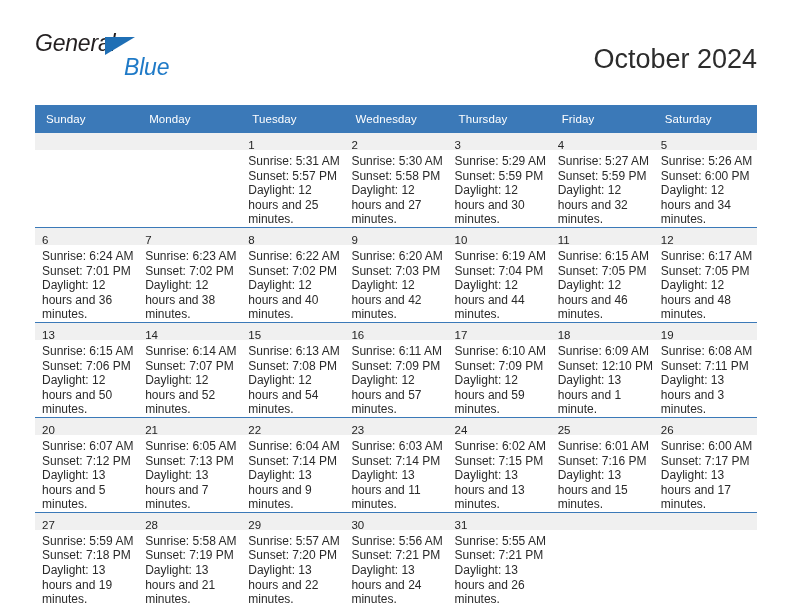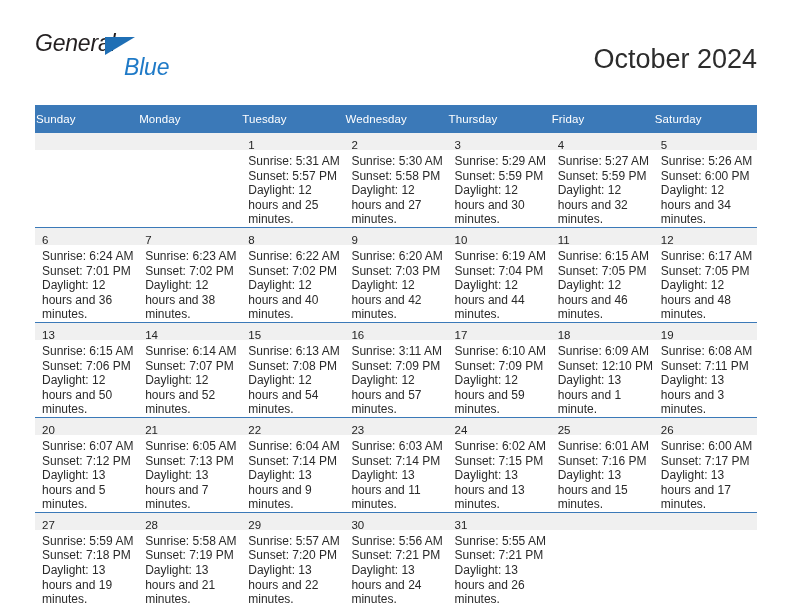--- a/index.html
+++ b/index.html
@@ -92,21 +92,21 @@
     width: 722px;
     border-collapse: collapse;
     table-layout: fixed;
   }
   .calendar th {
     background: #3b79b8;
     color: #ffffff;
     font-size: 11.5px;
     font-weight: normal;
     text-align: left;
-    padding: 5px 0 5px 1px;
+    padding: 5px 0 5px 11px;
     height: 18px;
     vertical-align: middle;
     letter-spacing: 0.1px;
   }
   .calendar td {
     width: 103.14px;
     vertical-align: top;
     padding: 0;
     border-top: 1.4px solid #3b79b8;
     height: 88px;
@@ -339,21 +339,21 @@
                 <div>Sunrise: 6:13 AM</div>
                 <div>Sunset: 7:08 PM</div>
                 <div class="wrapline">Daylight: 12 hours and 54 minutes.</div>
               </div>
             </div>
           </td>
           <td>
             <div class="cell-inner">
               <div class="daynum-band"><span class="daynum">16</span></div>
               <div class="details">
-                <div>Sunrise: 3:11 AM</div>
+                <div>Sunrise: 6:11 AM</div>
                 <div>Sunset: 7:09 PM</div>
                 <div class="wrapline">Daylight: 12 hours and 57 minutes.</div>
               </div>
             </div>
           </td>
           <td>
             <div class="cell-inner">
               <div class="daynum-band"><span class="daynum">17</span></div>
               <div class="details">
                 <div>Sunrise: 6:10 AM</div>

